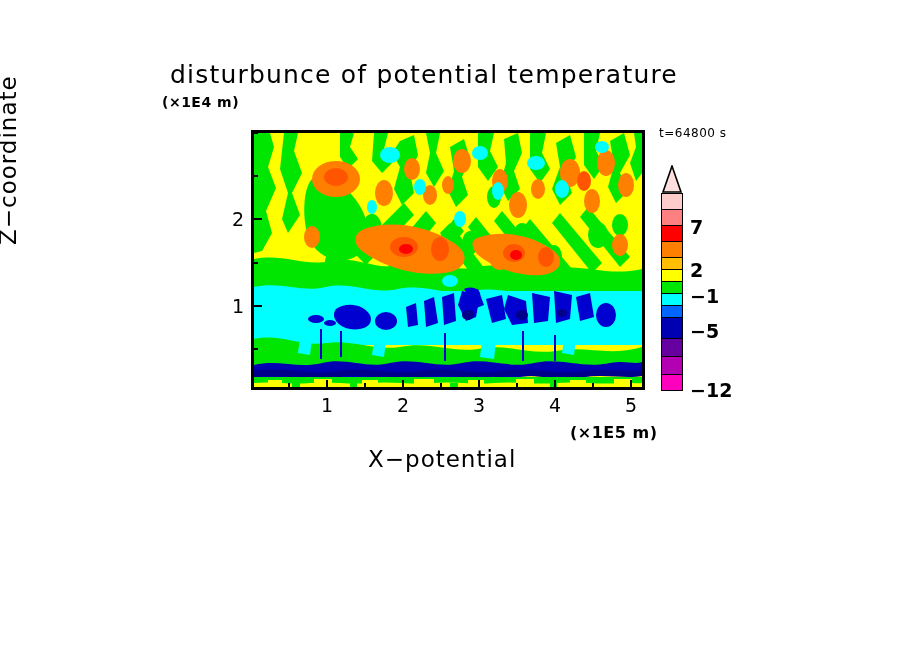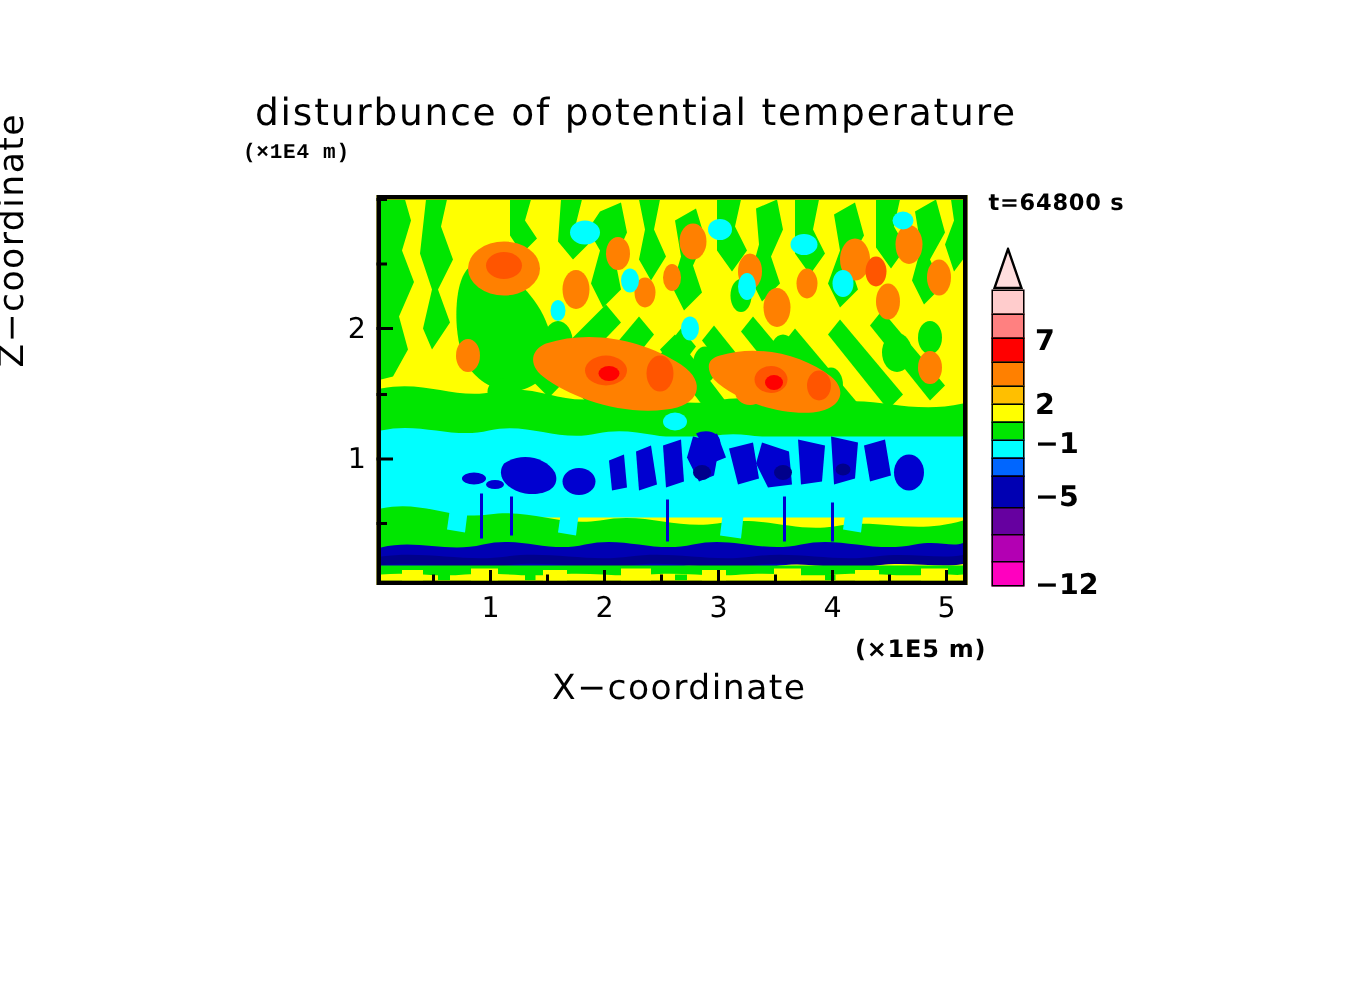--- a/index.html
+++ b/index.html
@@ -2,22 +2,22 @@
 <html><head>
 <meta charset="utf-8">
 <style>
   html,body{margin:0;padding:0;background:#ffffff;}
   body{width:904px;height:654px;position:relative;overflow:hidden;
        font-family:"DejaVu Sans","Liberation Sans",sans-serif;color:#000;}
   .fig{position:absolute;left:0;top:0;width:836px;height:654px;}
 
   #plot-title{position:absolute;left:170px;top:60px;width:600px;
     font-size:25px;letter-spacing:1.2px;white-space:nowrap;}
-  #z-unit-label{position:absolute;left:162px;top:94px;font-size:14px;font-weight:bold;letter-spacing:0.5px;font-family:Liberation Mono, monospace;}
-  #time-label{position:absolute;left:659px;top:126px;font-size:15px;letter-spacing:0.5px;font-weight:bold;}
+  #z-unit-label{position:absolute;left:162px;top:94px;font-size:14px;font-weight:bold;letter-spacing:0.5px;}
+  #time-label{position:absolute;left:659px;top:126px;font-size:12px;letter-spacing:0.5px;}
 
   #plot-frame{position:absolute;left:251px;top:130px;width:394px;height:260px;
     border:3px solid #000;box-sizing:border-box;overflow:hidden;background:#ffff00;}
   #contour-svg{position:absolute;left:0;top:0;width:388px;height:254px;display:block;}
 
   .tick{position:absolute;background:#000;}
   .xtick{width:2px;height:7px;top:383px;}
   .xtick.major{height:10px;top:380px;}
   .ytick{height:2px;width:7px;left:251px;}
   .ytick.major{width:11px;left:251px;}
@@ -252,21 +252,21 @@
   <div class="tick ytick major" style="top:218px;"></div>
   <div class="tick ytick major" style="top:305px;"></div>
   <div class="tick ytick" style="top:175px;"></div>
   <div class="tick ytick" style="top:262px;"></div>
   <div class="tick ytick" style="top:348px;"></div>
   <div class="tick ytick" style="top:132px;"></div>
 
   <div class="yticklabel" style="top:208px;">2</div>
   <div class="yticklabel" style="top:295px;">1</div>
 
-  <div id="x-axis-title">X−coordinate</div>
+  <div id="x-axis-title">X−potential</div>
   <div id="x-unit-label">(×1E5 m)</div>
   <div id="y-axis-title">Z−coordinate</div>
 
   <div id="colorbar">
     <svg id="cb-arrow" viewBox="0 0 22 28">
       <polygon points="11,1 20,27 2,27" fill="#ffdede" stroke="#000" stroke-width="1.6"></polygon>
     </svg>
     <div class="cb-seg" style="top:28px;height:17px;background:#ffcccc;"></div>
     <div class="cb-seg" style="top:44px;height:17px;background:#ff8080;"></div>
     <div class="cb-seg" style="top:60px;height:17px;background:#ff0000;"></div>

